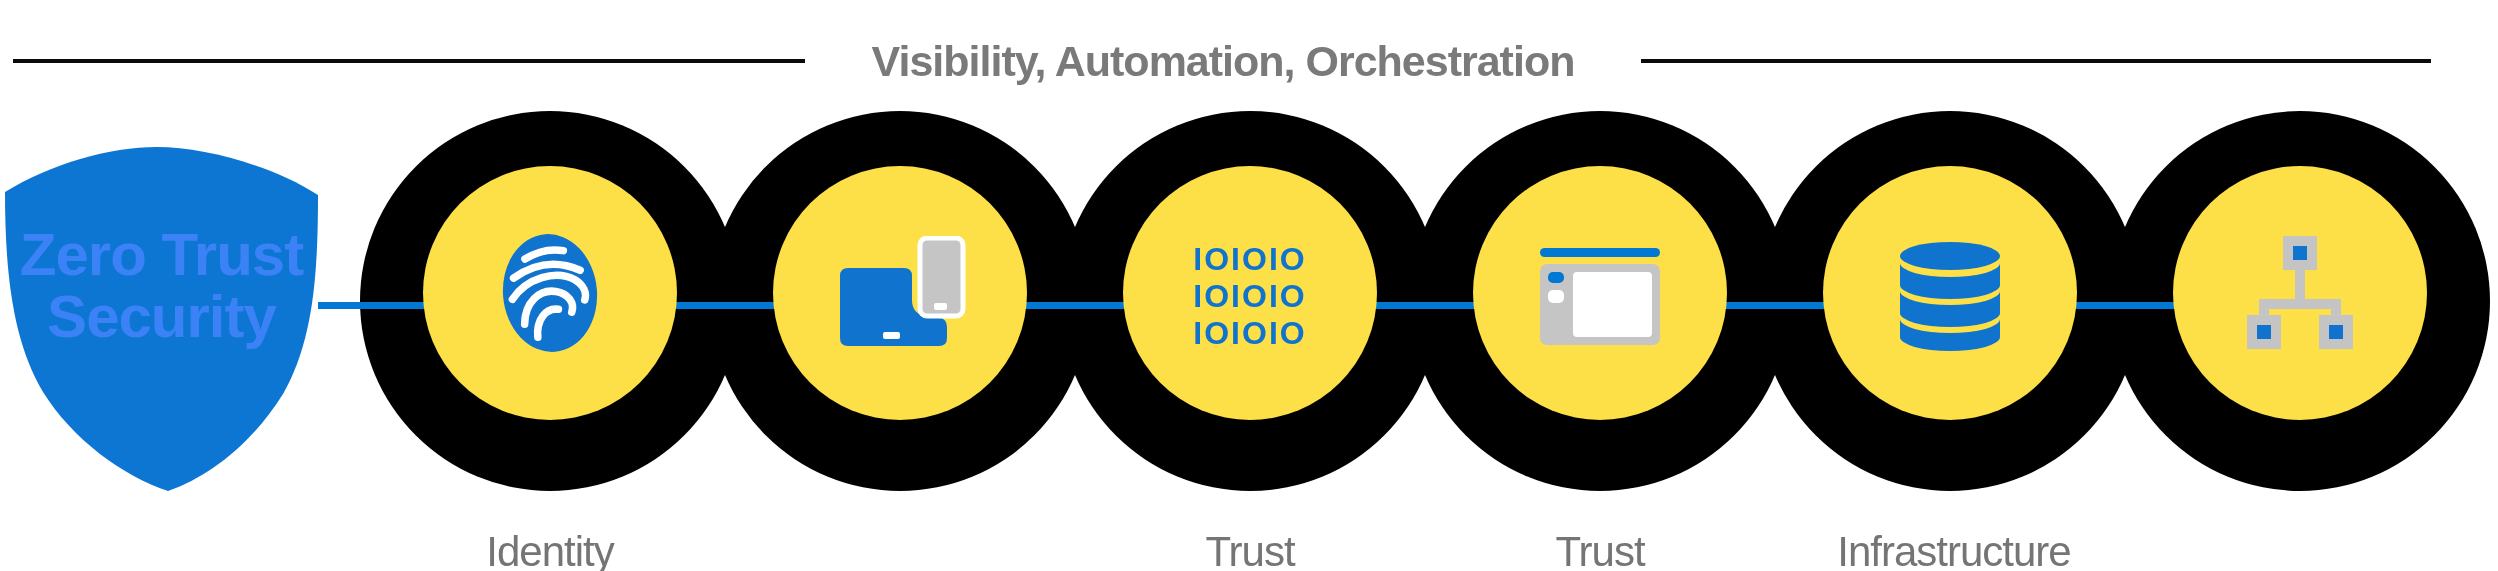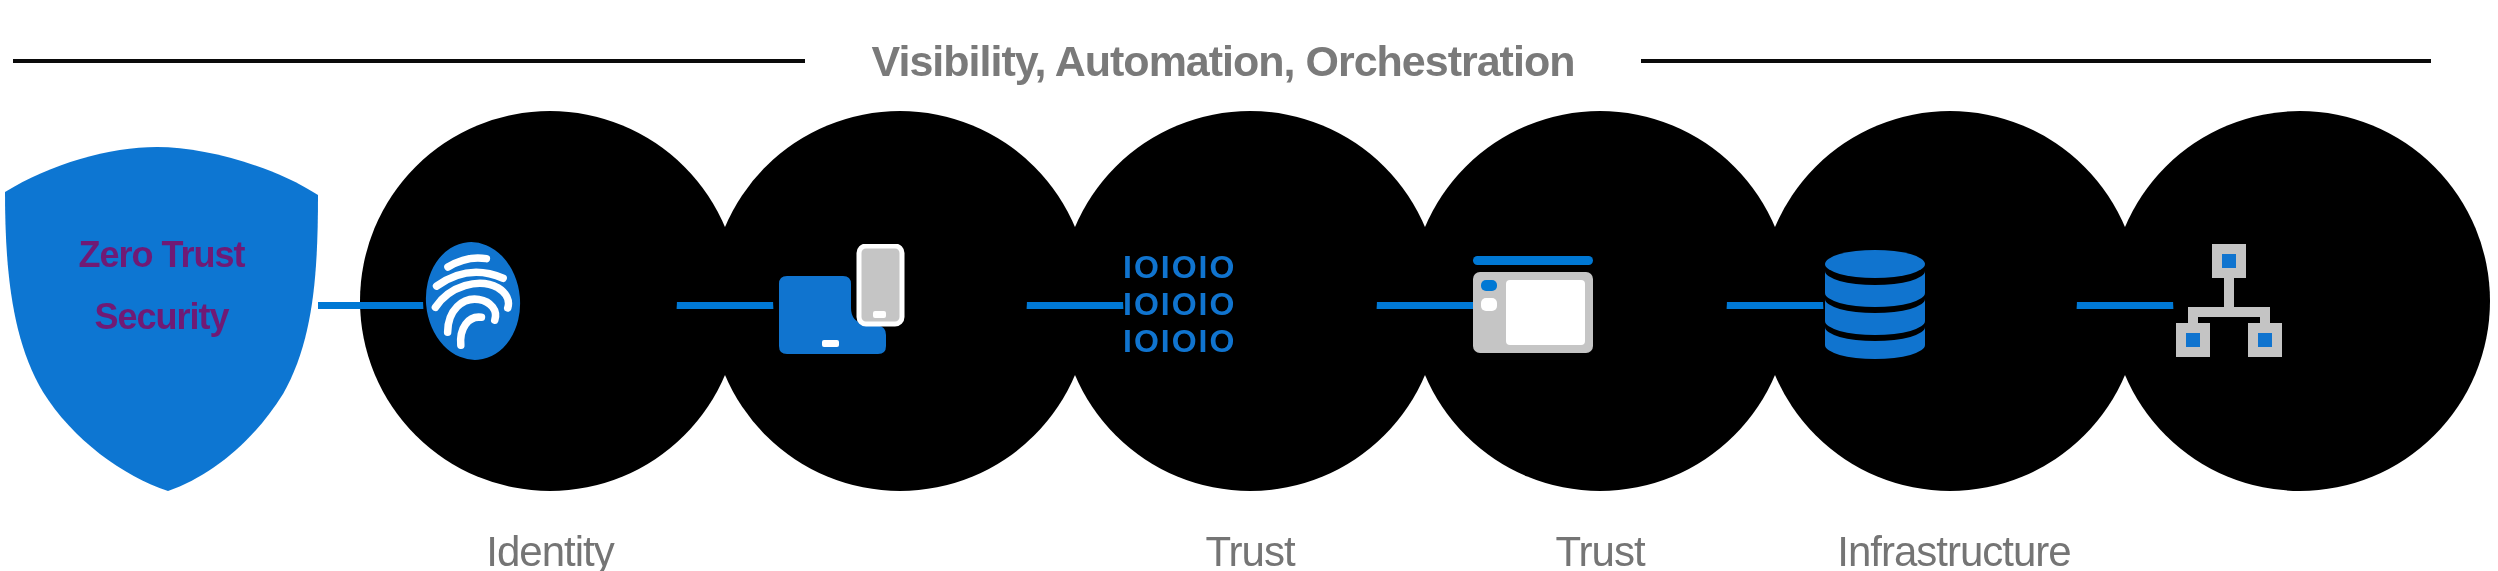--- a/index.html
+++ b/index.html
@@ -17,27 +17,27 @@
     white-space:nowrap;
   }
   
   .connector{position:absolute;left:318px;top:302px;width:1986px;height:7px;
     background:var(--accent-blue,#0078d4);z-index:2;}
   
   .shield{position:absolute;left:5px;top:146px;width:313px;height:346px;z-index:3;}
   .shield svg{position:absolute;left:0;top:0;}
   .shield-label{
     position:absolute;left:10px;right:10px;top:78px;text-align:center;
-    color:#701a75;font-size:36px;font-weight:700;line-height:62px;letter-spacing:-1px;
+    color:#3b82f6;font-size:60px;font-weight:700;line-height:62px;letter-spacing:-1px;
   }
   
   .ring{position:absolute;top:111px;width:380px;height:380px;border-radius:50%;
     background:var(--ring-black,#000);z-index:1;}
-  .disc{position:absolute;top:174px;width:254px;height:254px;border-radius:50%;
-    background:#000000;z-index:3;display:flex;align-items:center;justify-content:flex-start;}
+  .disc{position:absolute;top:166px;width:254px;height:254px;border-radius:50%;
+    background:#fde047;z-index:3;display:flex;align-items:center;justify-content:center;}
   .r1{left:360px}.r2{left:710px}.r3{left:1060px}.r4{left:1410px}.r5{left:1760px}.r6{left:2110px}
   .d1{left:423px}.d2{left:773px}.d3{left:1123px}.d4{left:1473px}.d5{left:1823px}.d6{left:2173px}
   
   .node-label{
     position:absolute;top:490px;transform:translateX(-50%);
     font-size:42px;font-weight:400;letter-spacing:-1px;color:var(--label-gray,#757575);
     white-space:nowrap;z-index:5;margin-top:38px;
   }
   .l1{left:550px}.l2{left:900px}.l3{left:1250px}.l4{left:1600px}.l5{left:1954px}.l6{left:2300px}
   

